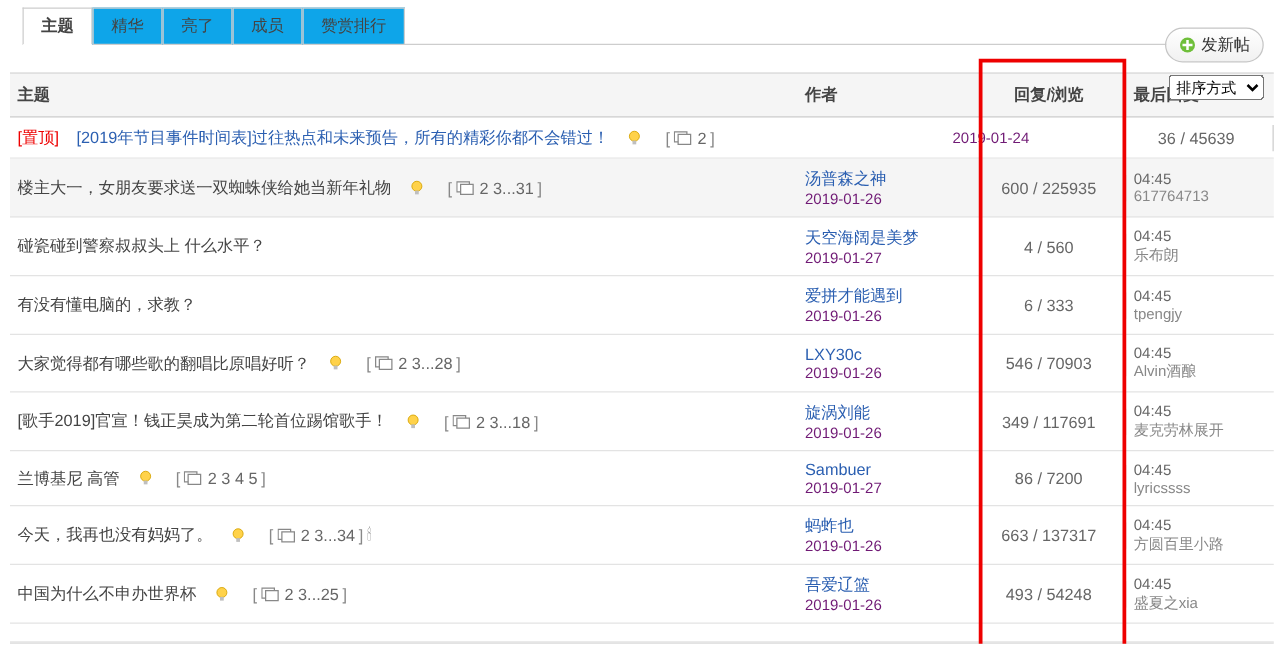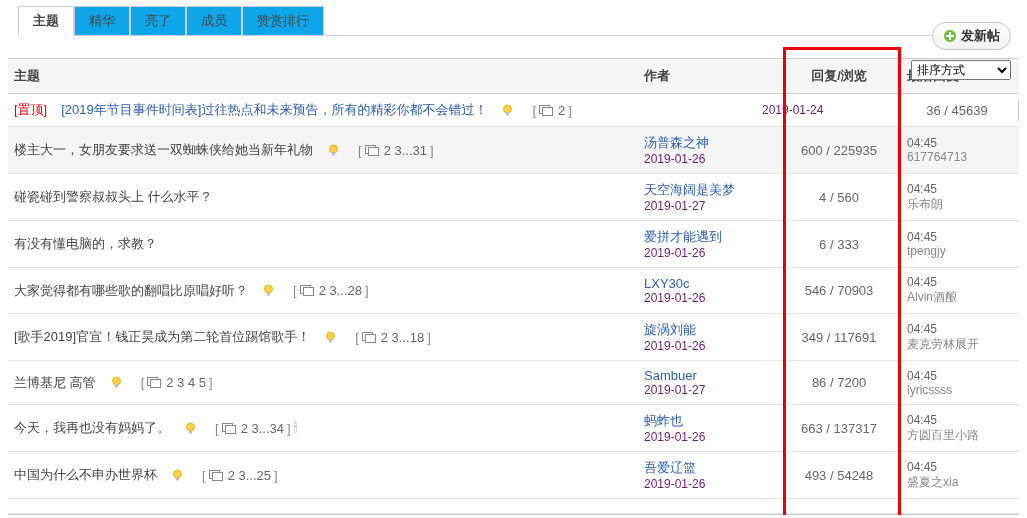--- a/index.html
+++ b/index.html
@@ -1,24 +1,24 @@
 <!DOCTYPE html>
 <html><head>
 <meta charset="utf-8">
 <style>
 html,body{margin:0;padding:0;font-family:Arial,"Microsoft YaHei",SimSun,sans-serif;font-size:13px;color:#333;background:#fff}
 .page{width:1027px;position:relative}
 .topbar{padding:6px 10px 0;position:relative}
 .tabs{border-bottom:1px solid #cdcdcd;display:flex;align-items:flex-end;margin:0 8px}
 .tab{padding:5px 14px;border:1px solid #cdcdcd;background:#0ea5e9;margin-right:0;margin-bottom:-1px;font-size:13px;color:#444;cursor:pointer}
 .tab.active{background:#fff;border-bottom:1px solid #fff;font-weight:bold}
-.newpost{position:absolute;right:16px;top:22px;border:1px solid #c5c5c5;border-radius:14px;background:linear-gradient(#fff,#f1f1f1);padding:4px 10px;display:flex;align-items:center;gap:4px;font-size:13px;color:#333;font-weight:bold;cursor:pointer}
+.newpost{position:absolute;right:16px;top:22px;border:1px solid #c5c5c5;border-radius:14px;background:linear-gradient(#fff,#f1f1f1);padding:4px 10px;display:flex;align-items:center;gap:4px;font-size:13px;color:#333;font-weight:normal;cursor:pointer}
 .newpost .ic{width:14px;height:14px;position:relative}
 .newpost .ic svg{display:block}
-.sortbox{position:absolute;right:16px;top:60px;width:100px}
+.sortbox{position:absolute;right:16px;top:60px;width:76px}
 .sortbox select{width:100%;font-size:12px;padding:1px}
 .listwrap{margin:22px 8px 0;border:1px solid #cdcdcd;border-left:none;border-right:none}
 .head{display:flex;background:#f5f5f5;border-bottom:1px solid #cdcdcd}
 .head>div{padding:8px 6px;font-size:13px;color:#444;font-weight:bold}
 .c-title{flex:1 1 auto}
 .c-auth{width:128px}
 .c-stat{width:110px;text-align:center;border-right:1px solid #cdcdcd}
 .c-last{width:106px}
 .row{display:flex;border-bottom:1px solid #e3e3e3;align-items:center;padding:4px 0}
 .row:nth-child(2){background:#f5f5f5}

